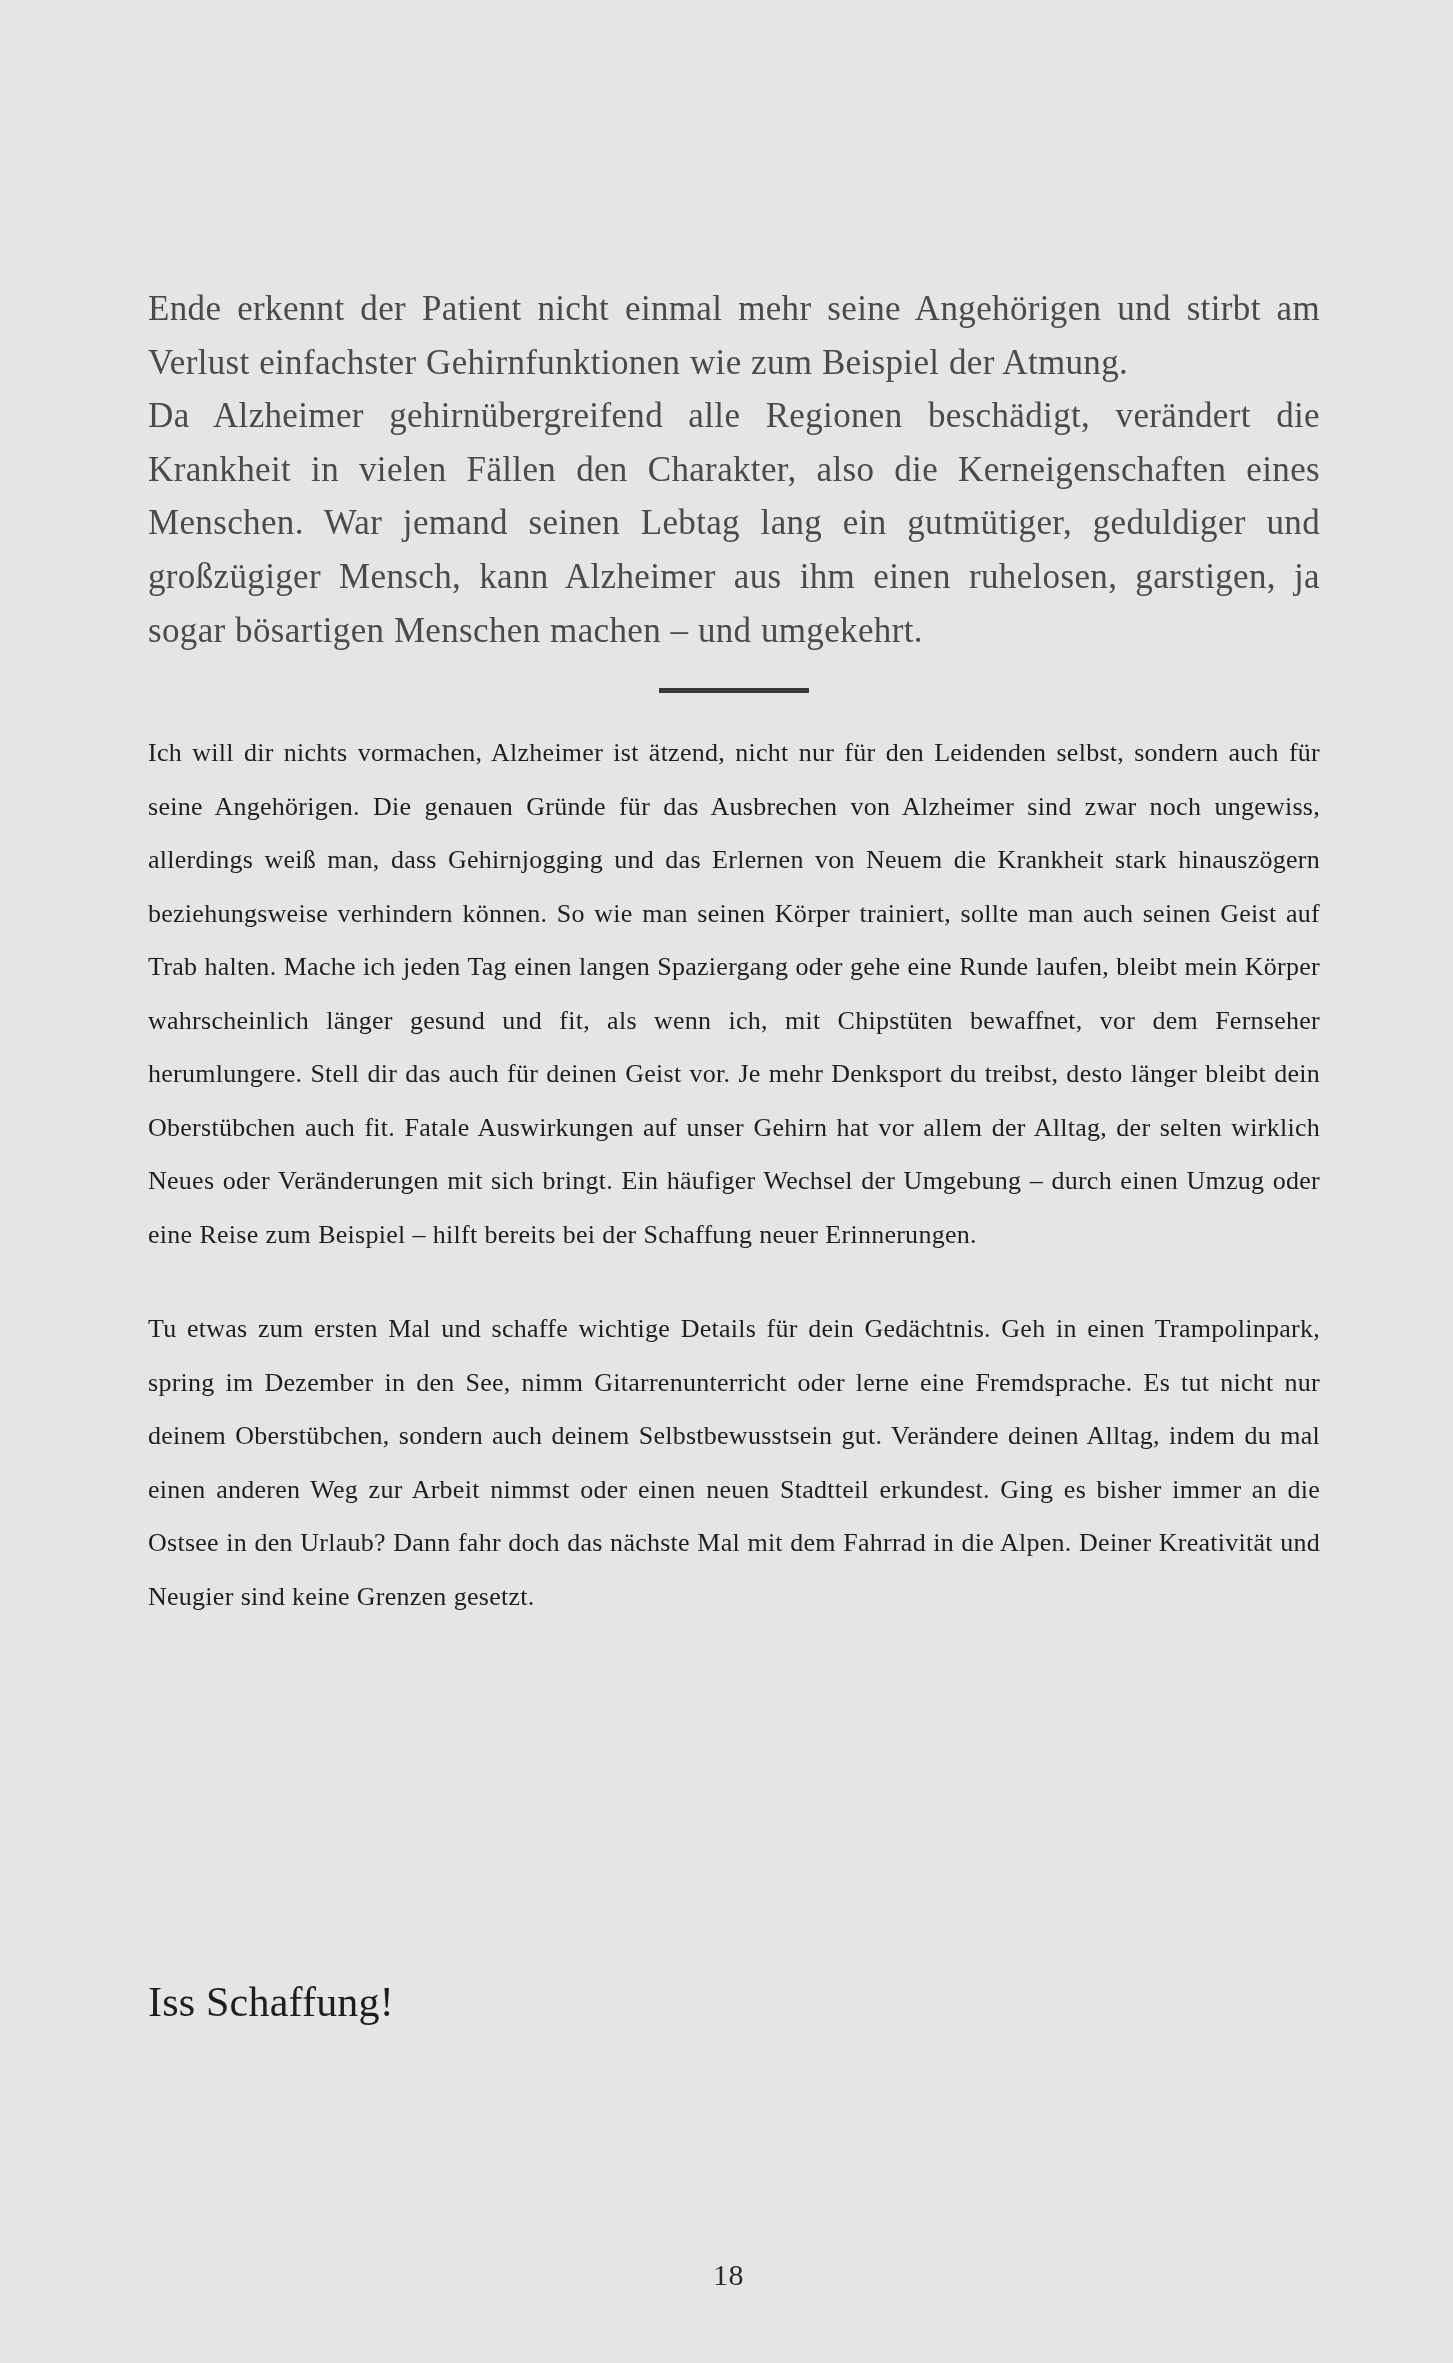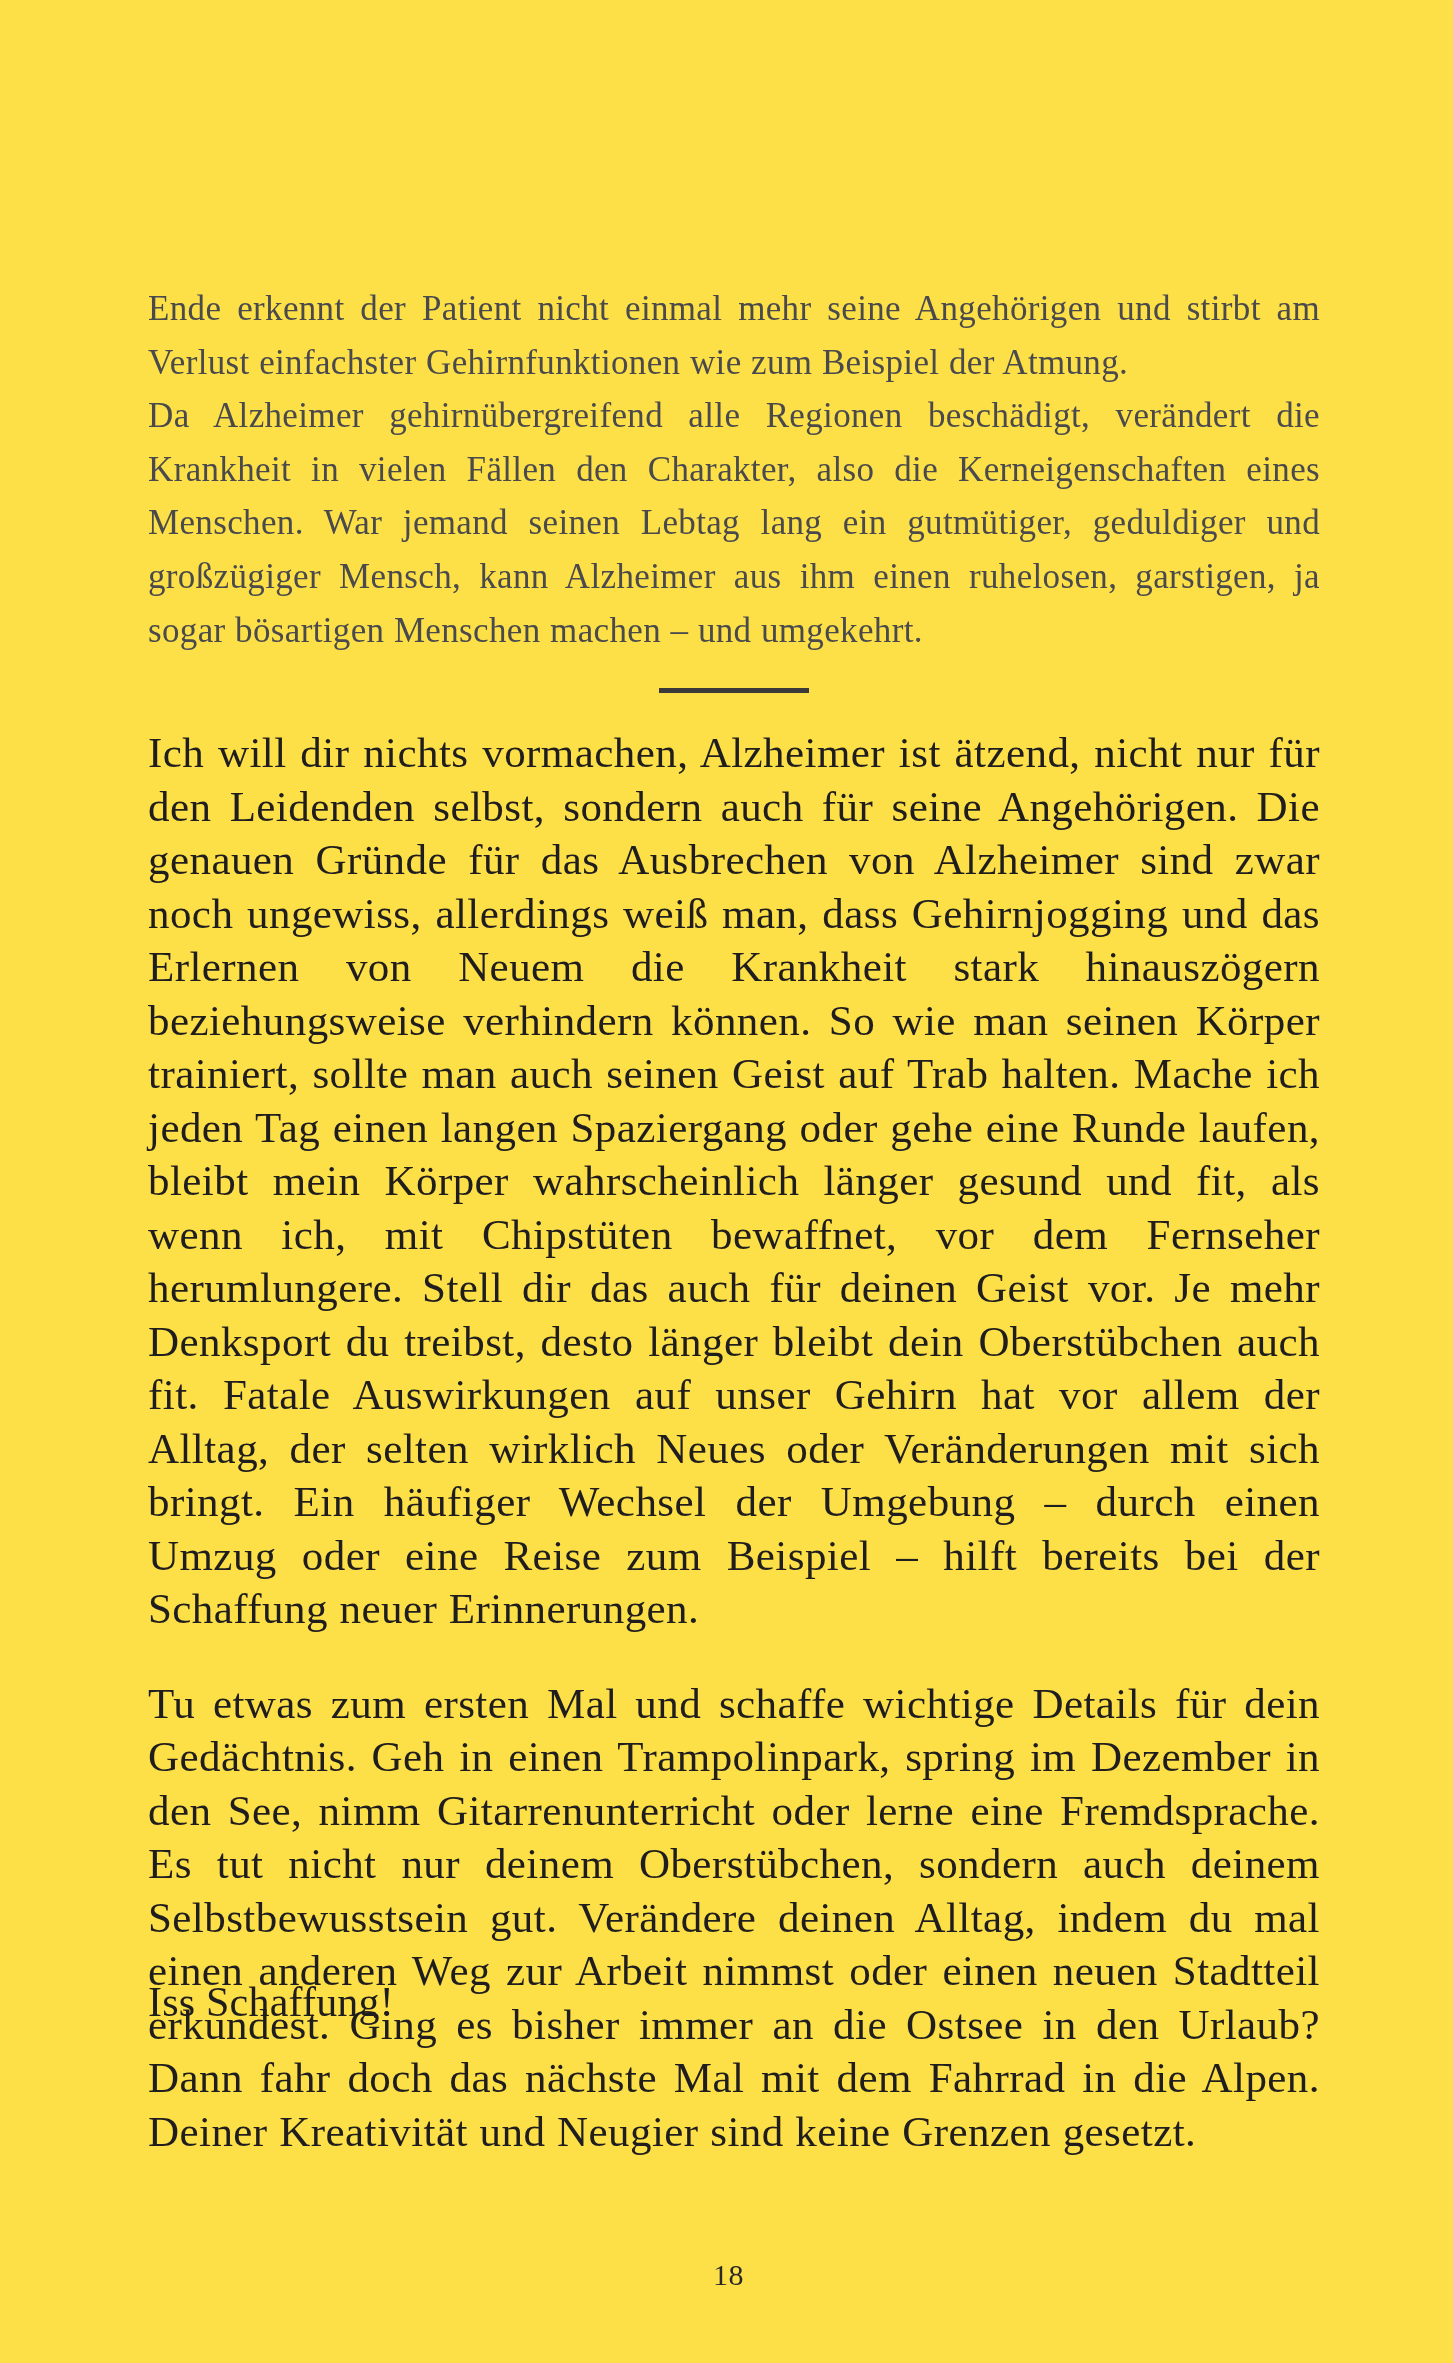--- a/index.html
+++ b/index.html
@@ -13,37 +13,37 @@
     height: 2363px;
     font-family: "Liberation Serif", "DejaVu Serif", serif;
     color: #231f20;
     -webkit-font-smoothing: antialiased;
   }
 
   .page {
     position: relative;
     width: 1453px;
     height: 2363px;
-    background: #fde047;
+    background: #e5e5e5;
     box-sizing: border-box;
   }
 
   .text-column {
     position: absolute;
     left: 148px;
     top: 282px;
     width: 1172px;
   }
 
   
   .para {
     margin: 0;
     text-align: justify;
     text-justify: inter-word;
-    font-size: 43px;
+    font-size: 26px;
     line-height: 53.5px;
     letter-spacing: 0.01em;
     word-spacing: 0.012em;
     hyphens: manual;
   }
 
   
   .para--continuation {
     color: #4a4a4c;
     font-size: 35px;

